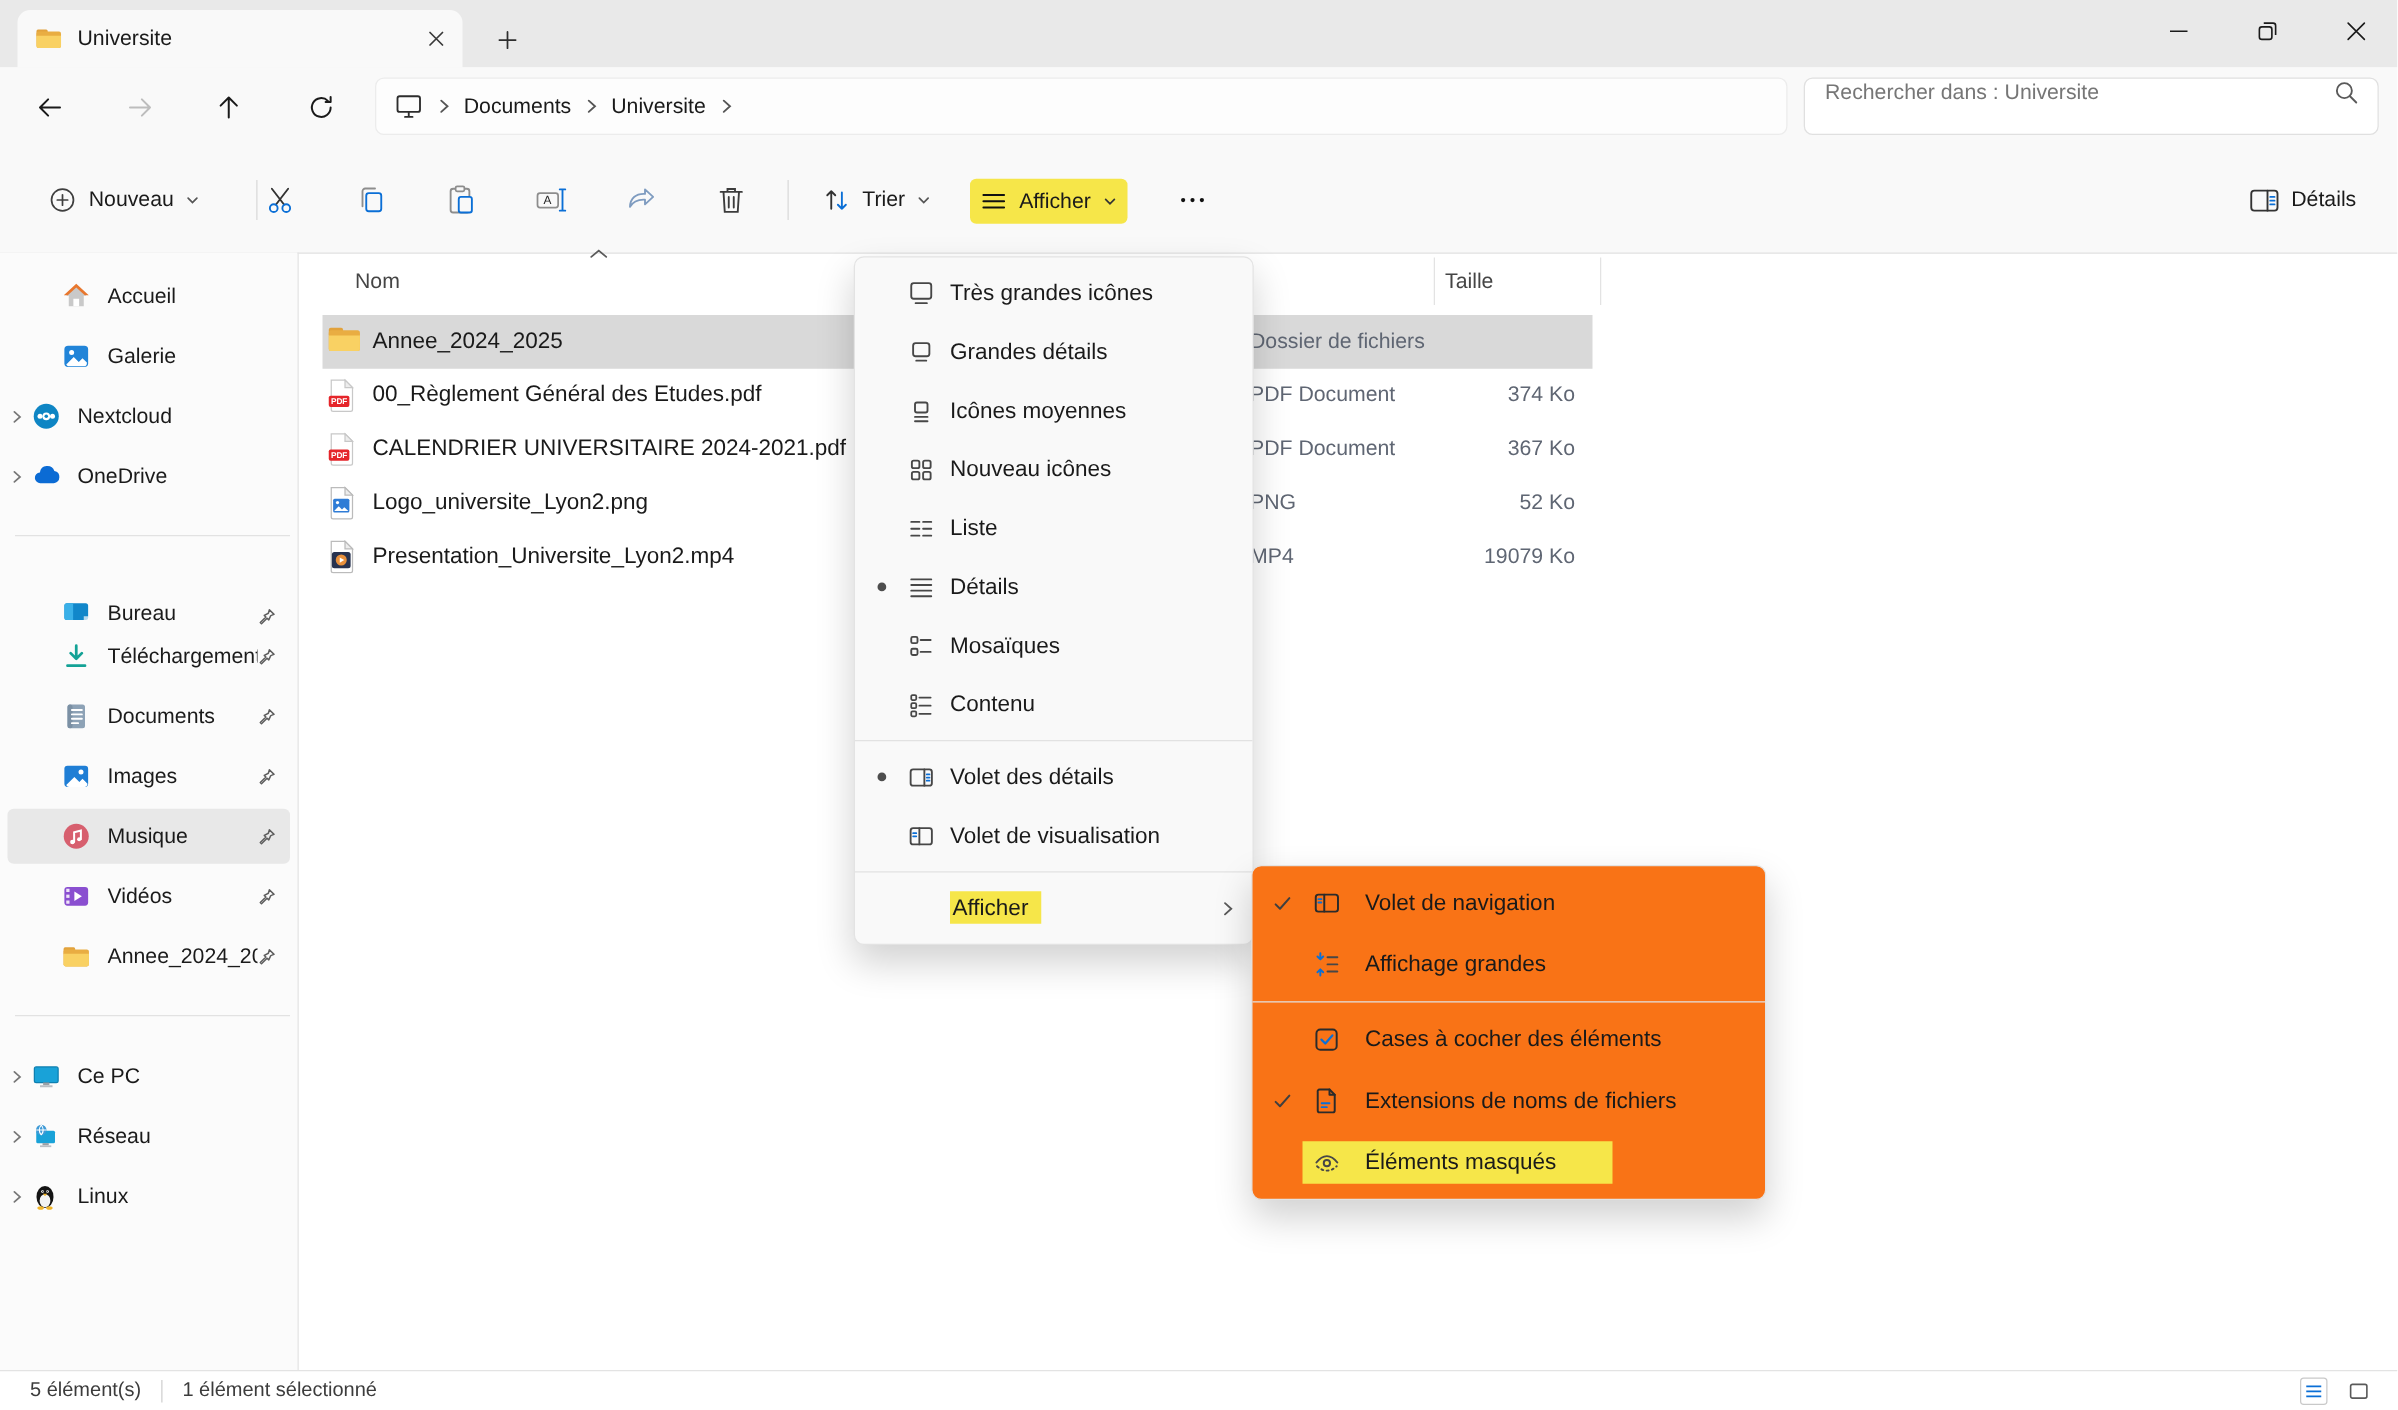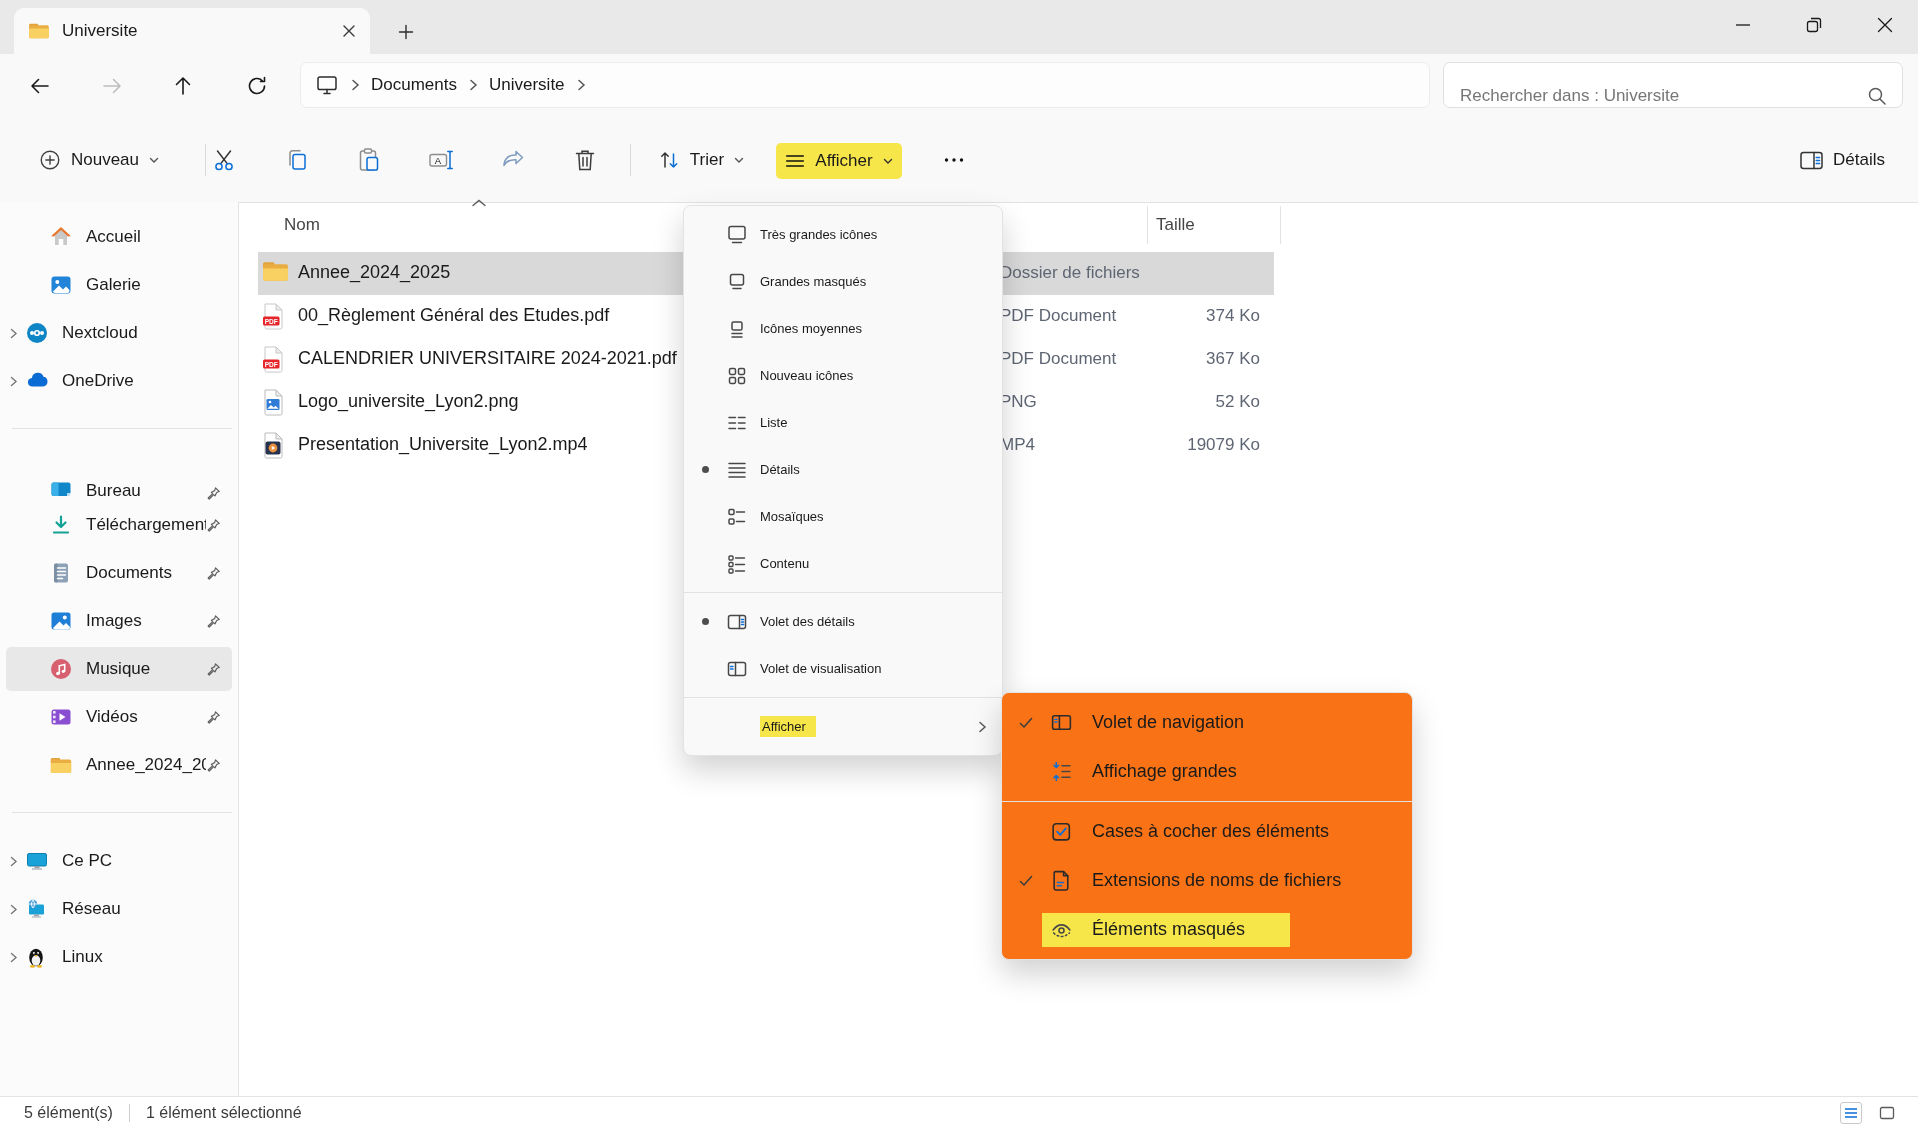--- a/index.html
+++ b/index.html
@@ -13,21 +13,21 @@
        display:flex;align-items:center;padding:0 14px;box-sizing:border-box;}
   .tab-title{font-size:17px;margin-left:12px;flex:1;}
   .newtab{left:392px;top:18px;width:28px;height:28px;display:flex;align-items:center;justify-content:center;border-radius:5px;}
   .wbtn{top:0;width:62px;height:50px;display:flex;align-items:center;justify-content:center;}
   .chrome{left:0;top:54px;width:1918px;height:148px;background:#f9f9f9;border-bottom:1px solid #e2e2e2;}
   .navbtn{top:66px;width:40px;height:40px;display:flex;align-items:center;justify-content:center;border-radius:5px;}
   .crumbbox{left:300px;top:62px;width:1130px;height:46px;background:#fdfdfd;border:1px solid #ececec;border-radius:7px;
             display:flex;align-items:center;padding:0 14px;box-sizing:border-box;gap:10px;}
   .crumbtxt{font-size:17px;}
   .searchbox{left:1443px;top:62px;width:460px;height:46px;background:#ffffff;border:1px solid #e0e0e0;border-radius:7px;
-             display:flex;align-items:flex-end;padding:0 14px;box-sizing:border-box;}
+             display:flex;align-items:flex-start;padding:0 14px;box-sizing:border-box;}
   .searchbox input{flex:1;border:none;outline:none;font-family:"Liberation Sans",sans-serif;font-size:17px;background:transparent;color:#1a1a1a;}
   .searchbox input::placeholder{color:#767676;}
   
   .tbtn{top:134px;height:52px;display:flex;align-items:center;justify-content:center;border-radius:5px;gap:9px;}
   .tlabel{font-size:17px;}
   .tsep{top:144px;width:1px;height:32px;background:#d9d9d9;}
   .hlyellow{background:#f6e649;}
   
   .sidebar{left:0;top:202px;width:238px;height:894px;background:#fbfbfb;}
   .sideline{left:238px;top:202px;width:1px;height:894px;background:#e4e4e4;}
@@ -50,21 +50,21 @@
   .fsize{position:absolute;left:860px;top:11px;width:162px;text-align:right;font-size:17px;color:#5f6673;white-space:nowrap;}
   
   .statusbar{left:0;top:1096px;width:1918px;height:32px;border-top:1px solid #e3e3e3;background:#ffffff;
              display:flex;align-items:center;font-size:16px;color:#3c3c3c;}
   
   .menu{left:683px;top:205px;width:320px;background:#f9f9f9;border:1px solid #e3e3e3;border-radius:8px;
         box-shadow:0 14px 30px rgba(0,0,0,0.18);padding:5px 0;box-sizing:border-box;}
   .mitem{height:47px;display:flex;align-items:center;}
   .mgutter{width:42px;display:flex;justify-content:center;align-items:center;}
   .micon{width:34px;display:flex;align-items:center;}
-  .mlabel{font-size:13px;flex:1;white-space:nowrap;}
+  .mlabel{font-size:18px;flex:1;white-space:nowrap;}
   .mdiv{height:1px;background:#e2e2e2;margin:5px 0;}
   .dot{width:7px;height:7px;border-radius:50%;background:#4d4d4d;}
   .submenu{left:1001px;top:692px;width:412px;background:#f97316;border:1px solid #e3e3e3;border-radius:8px;
            box-shadow:0 14px 30px rgba(0,0,0,0.18);padding:5px 0;box-sizing:border-box;}
   .sitem{height:49px;display:flex;align-items:center;position:relative;}
   .sgutter{width:48px;display:flex;justify-content:center;align-items:center;}
   .smicon{width:42px;display:flex;align-items:center;}
   .smlabel{font-size:18px;flex:1;white-space:nowrap;position:relative;}
   .subhl{position:absolute;left:40px;top:8px;width:248px;height:34px;background:#f6e649;}
 </style>
@@ -611,21 +611,21 @@
     <span class="mlabel">Très grandes icônes</span>
   </div>
   <div class="mitem">
     <span class="mgutter"></span>
     <span class="micon">
         <svg width="22" height="22" viewBox="0 0 22 22" fill="none" stroke="#474747" stroke-width="1.5" stroke-linecap="round">
           <rect x="4.5" y="3.5" width="13" height="10.5" rx="2"></rect>
           <path d="M7 17.5h8"></path>
         </svg>
       </span>
-    <span class="mlabel">Grandes masqués</span>
+    <span class="mlabel">Grandes détails</span>
   </div>
   <div class="mitem">
     <span class="mgutter"></span>
     <span class="micon">
         <svg width="22" height="22" viewBox="0 0 22 22" fill="none" stroke="#474747" stroke-width="1.5" stroke-linecap="round">
           <rect x="6" y="4" width="10" height="8" rx="1.6"></rect>
           <path d="M6 15.5h10M6 19h10"></path>
         </svg>
       </span>
     <span class="mlabel">Icônes moyennes</span>

